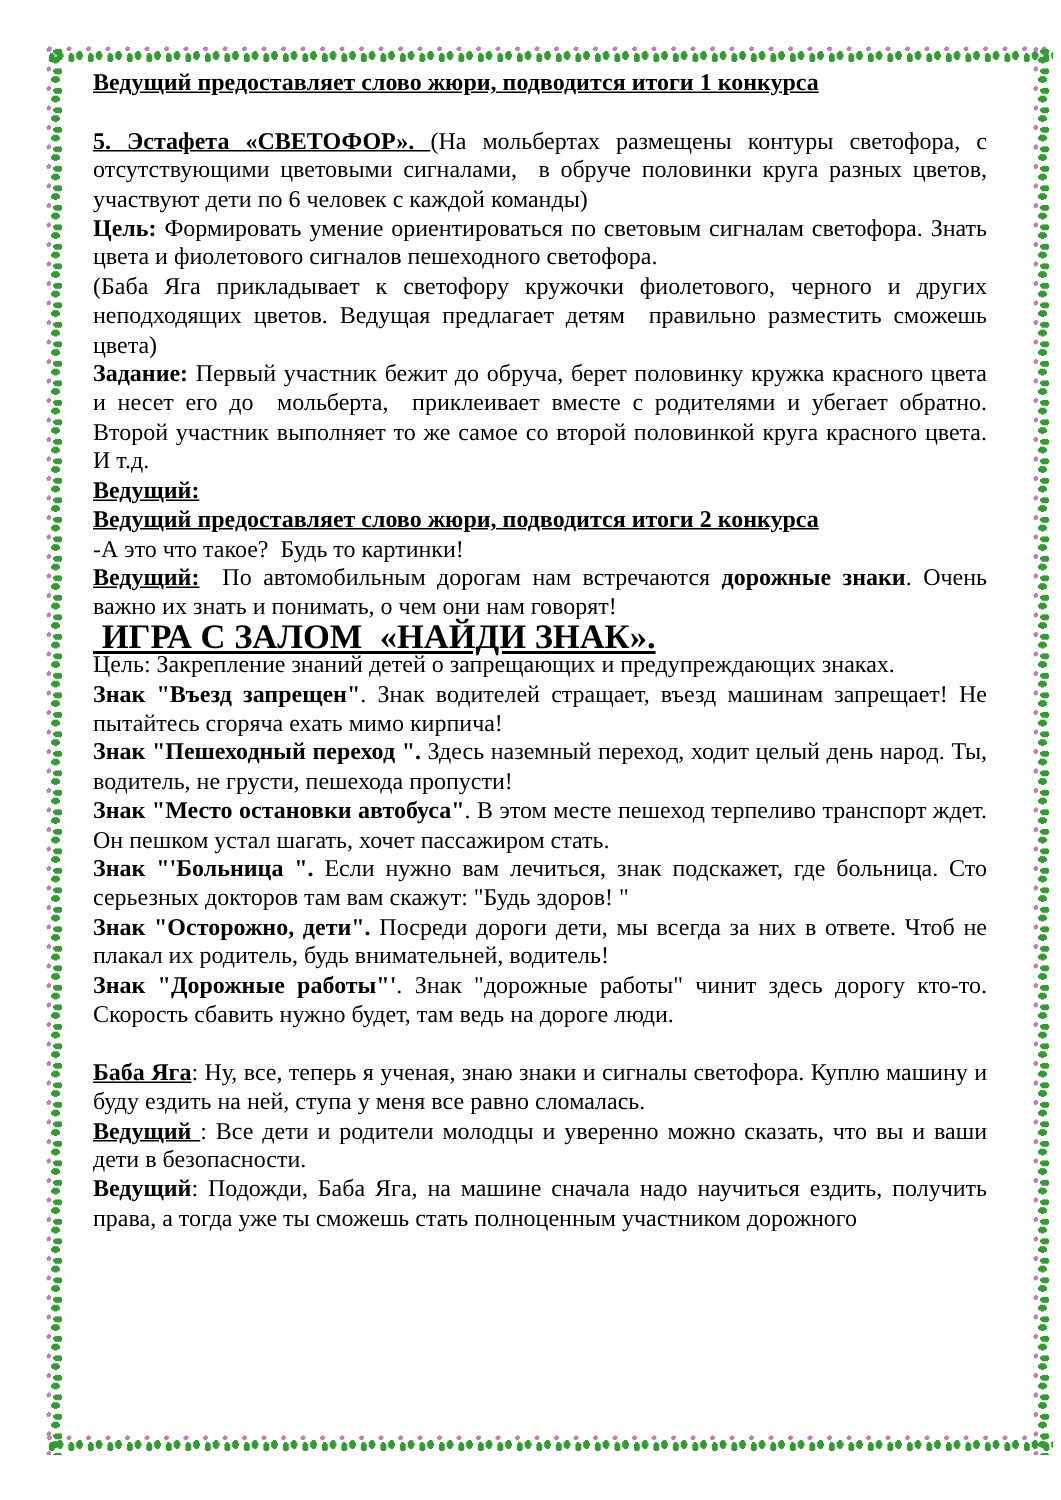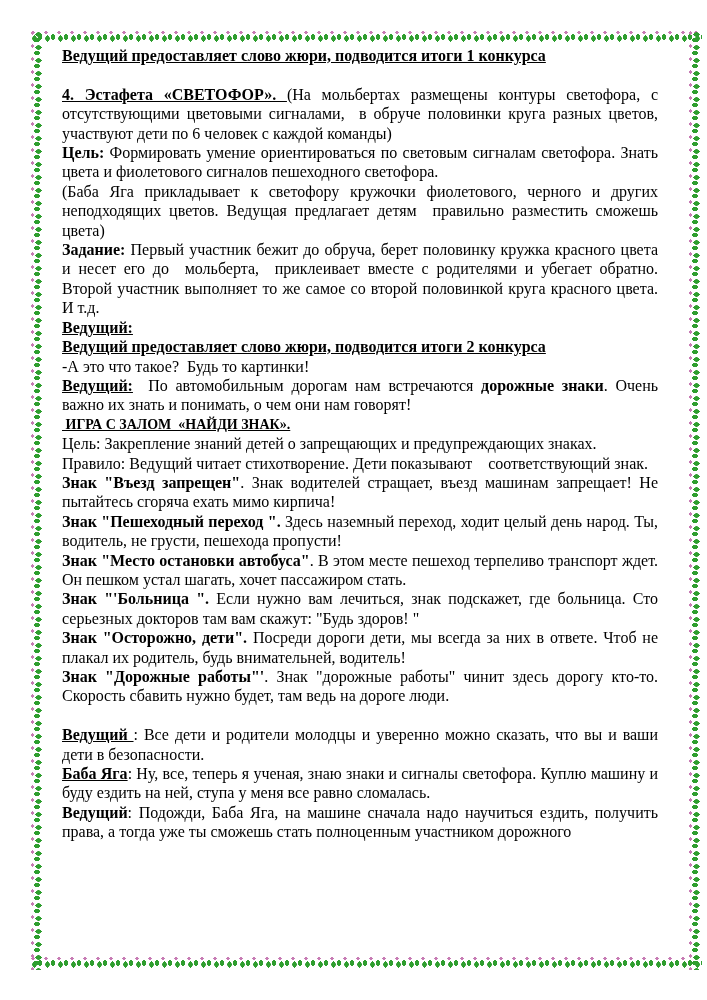--- a/index.html
+++ b/index.html
@@ -36,50 +36,49 @@
   .bl { left:30px; }
   .br { left:688px; }
 
   
   .content {
     position:absolute; left:62px; top:46px; width:596px;
     font-size:16px; line-height:19.4px; color:#000000;
     text-align:justify;
   }
   p.para { margin:0; white-space:pre-wrap; }
-  p.large { font-size:14px; }
+  p.large { font-size:23px; }
   .b { font-weight:bold; }
   .u { text-decoration:underline; }
 </style>
 </head>
 <body style="color: rgb(0, 0, 0);">
 
 <div class="page">
   <div class="border-strip bt"></div>
   <div class="border-strip bb"></div>
   <div class="border-strip bl"></div>
   <div class="border-strip br"></div>
   <div class="content">
       <p class="para"><span class="b u">Ведущий предоставляет слово жюри, подводится итоги 1 конкурса</span></p>
       <p class="para"><span>&nbsp;</span></p>
-      <p class="para"><span class="b u">4. Эстафета «СВЕТОФОР». </span><span>(На мольбертах размещены контуры светофора, с отсутствующими цветовыми сигналами,  в обруче половинки круга разных цветов, участвуют дети по 6 человек с каждой команды)</span></p>
+      <p class="para"><span class="b u">5. Эстафета «СВЕТОФОР». </span><span>(На мольбертах размещены контуры светофора, с отсутствующими цветовыми сигналами,  в обруче половинки круга разных цветов, участвуют дети по 6 человек с каждой команды)</span></p>
       <p class="para"><span class="b">Цель:</span><span> Формировать умение ориентироваться по световым сигналам светофора. Знать цвета и фиолетового сигналов пешеходного светофора.</span></p>
       <p class="para"><span>(Баба Яга прикладывает к светофору кружочки фиолетового, черного и других неподходящих цветов. Ведущая предлагает детям  правильно разместить сможешь цвета)</span></p>
       <p class="para"><span class="b">Задание:</span><span> Первый участник бежит до обруча, берет половинку кружка красного цвета и несет его до  мольберта,  приклеивает вместе с родителями и убегает обратно. Второй участник выполняет то же самое со второй половинкой круга красного цвета.  И т.д.</span></p>
       <p class="para"><span class="b u">Ведущий:</span></p>
       <p class="para"><span class="b u">Ведущий предоставляет слово жюри, подводится итоги 2 конкурса</span></p>
       <p class="para"><span>-А это что такое?  Будь то картинки!</span></p>
       <p class="para"><span class="b u">Ведущий:</span><span>  По автомобильным дорогам нам встречаются </span><span class="b">дорожные знаки</span><span>. Очень важно их знать и понимать, о чем они нам говорят!</span></p>
       <p class="para large"><span class="b u">&nbsp;ИГРА С ЗАЛОМ  «НАЙДИ ЗНАК».</span></p>
       <p class="para"><span>Цель: Закрепление знаний детей о запрещающих и предупреждающих знаках.</span></p>
-      <p class="para"><span>Правило: Ведущий читает стихотворение. Дети показывают    соответствующий знак.</span></p>
       <p class="para"><span class="b">Знак "Въезд запрещен"</span><span>. Знак водителей стращает, въезд машинам запрещает! Не пытайтесь сгоряча ехать мимо кирпича!</span></p>
       <p class="para"><span class="b">Знак "Пешеходный переход ".</span><span> Здесь наземный переход, ходит целый день народ. Ты, водитель, не грусти, пешехода пропусти!</span></p>
       <p class="para"><span class="b">Знак "Место остановки автобуса"</span><span>. В этом месте пешеход терпеливо транспорт ждет. Он пешком устал шагать, хочет пассажиром стать.</span></p>
       <p class="para"><span class="b">Знак "'Больница ".</span><span> Если нужно вам лечиться, знак подскажет, где больница. Сто серьезных докторов там вам скажут: "Будь здоров! "</span></p>
       <p class="para"><span class="b">Знак "Осторожно, дети".</span><span> Посреди дороги дети, мы всегда за них в ответе. Чтоб не плакал их родитель, будь внимательней, водитель!</span></p>
       <p class="para"><span class="b">Знак "Дорожные работы"'</span><span>. Знак "дорожные работы" чинит здесь дорогу кто-то. Скорость сбавить нужно будет, там ведь на дороге люди.</span></p>
       <p class="para"><span>&nbsp;</span></p>
+      <p class="para"><span class="b u">Баба Яга</span><span>: Ну, все, теперь я ученая, знаю знаки и сигналы светофора. Куплю машину и буду ездить на ней, ступа у меня все равно сломалась.</span></p>
       <p class="para"><span class="b u">Ведущий </span><span>: Все дети и родители молодцы и уверенно можно сказать, что вы и ваши дети в безопасности.</span></p>
-      <p class="para"><span class="b u">Баба Яга</span><span>: Ну, все, теперь я ученая, знаю знаки и сигналы светофора. Куплю машину и буду ездить на ней, ступа у меня все равно сломалась.</span></p>
       <p class="para"><span class="b">Ведущий</span><span>: Подожди, Баба Яга, на машине сначала надо научиться ездить, получить права, а тогда уже ты сможешь стать полноценным участником дорожного</span></p>
     </div>
 </div>
 
 </body></html>

